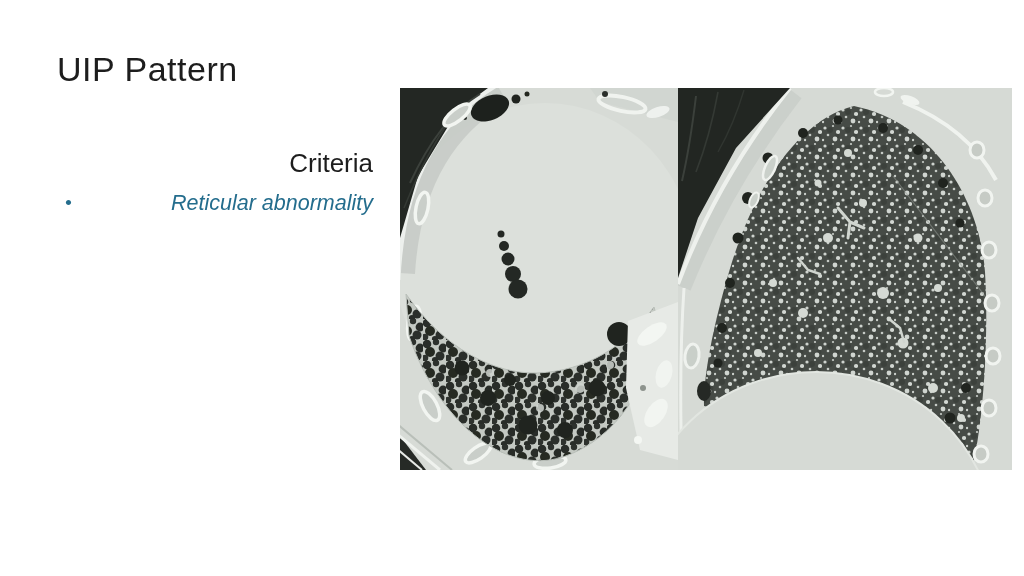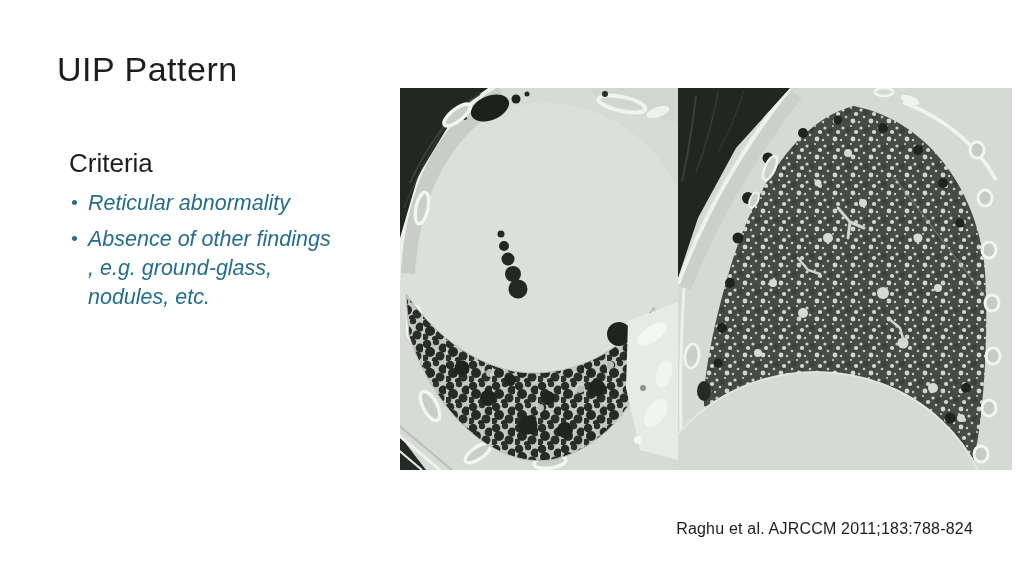--- a/index.html
+++ b/index.html
@@ -26,23 +26,24 @@
     margin: 0;
     font-size: 34px;
     line-height: 40px;
     font-weight: 500;
     letter-spacing: 0.5px;
     color: var(--heading-text);
   }
 
   .criteria {
     position: absolute;
-    left: 69px;
+    left: 63px;
     top: 148px;
     width: 310px;
+    text-align: right;
   }
   .criteria-heading {
     margin: 0 0 10px 0;
     font-size: 26px;
     line-height: 31px;
     font-weight: 500;
     color: var(--heading-text);
   }
   .criteria-list {
     list-style: none;
@@ -92,23 +93,20 @@
 <body>
 
 <div class="slide">
 
   <h1 class="title">UIP Pattern</h1>
 
   <section class="criteria">
     <h2 class="criteria-heading">Criteria</h2>
     <ul class="criteria-list">
       <li class="criteria-item">Reticular abnormality</li>
-      <li class="criteria-item">Absence of other findings
-, e.g. ground-glass,
-nodules, etc.</li>
     </ul>
   </section>
 
   <figure class="ct-panel" style="margin:0;">
 
     <svg width="278" height="382" viewBox="0 0 278 382" role="img">
       <defs>
         <pattern id="honey" width="23" height="21" patternUnits="userSpaceOnUse">
           <rect width="23" height="21" fill="#c4c9c3"></rect>
           <circle cx="4" cy="4" r="4.3" fill="#262a26"></circle>
@@ -276,15 +274,14 @@
         <ellipse cx="311" cy="320" rx="7" ry="8"></ellipse>
         <ellipse cx="303" cy="366" rx="7" ry="8"></ellipse>
       </g>
 
       <ellipse cx="92" cy="80" rx="5" ry="13" transform="rotate(24 92 80)" fill="#cad0ca" stroke="#eff2ee" stroke-width="2.5"></ellipse>
       <ellipse cx="76" cy="112" rx="4" ry="8" transform="rotate(24 76 112)" fill="#cad0ca" stroke="#eff2ee" stroke-width="2"></ellipse>
       <ellipse cx="14" cy="268" rx="7" ry="12" transform="rotate(8 14 268)" fill="#c9cfc9" stroke="#eff2ee" stroke-width="3"></ellipse>
     </svg>
   </figure>
 
-  <p class="citation">Raghu et al. AJRCCM 2011;183:788-824</p>
 
 </div>
 
 </body></html>

